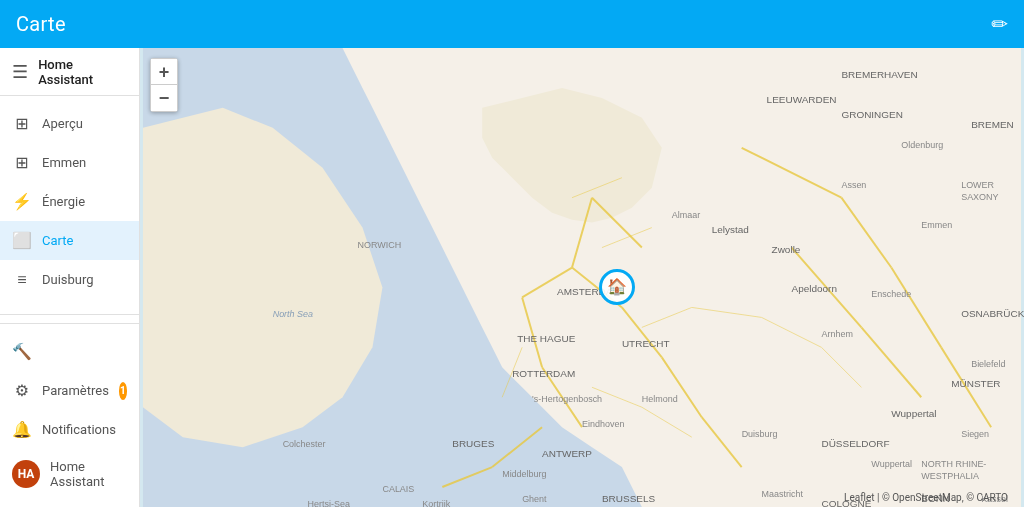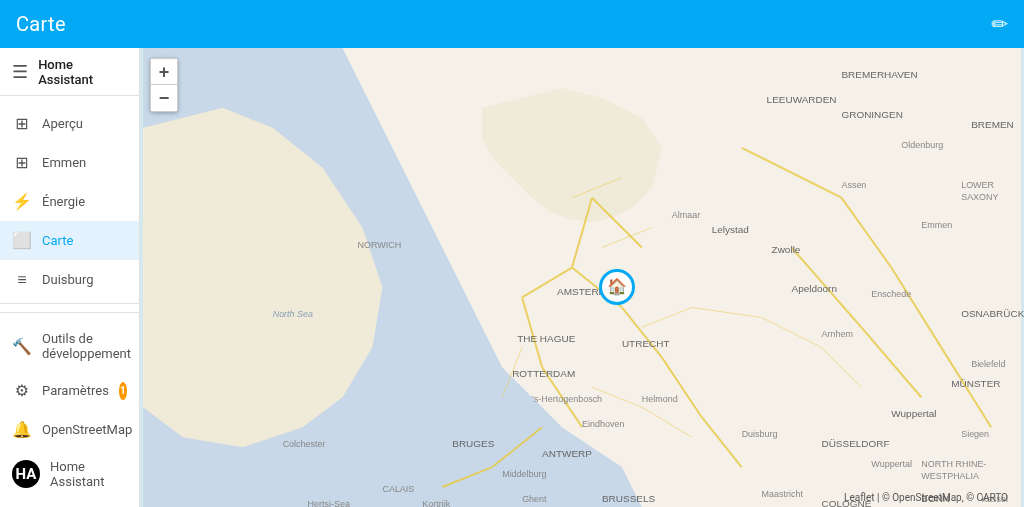--- a/index.html
+++ b/index.html
@@ -49,21 +49,21 @@
       display: flex; align-items: center; justify-content: center;
       margin-left: auto;
     }
 
     .sidebar-footer {
       border-top: 1px solid #e0e0e0; padding: 8px 0;
     }
 
     .avatar {
       width: 28px; height: 28px; border-radius: 50%;
-      background: #000000; color: #fff; font-size: 15px; font-weight: bold;
+      background: #c2410c; color: #fff; font-size: 12px; font-weight: bold;
       display: flex; align-items: center; justify-content: center;
       flex-shrink: 0;
     }
 
     
     .map-container { flex: 1; position: relative; overflow: hidden; }
 
     .map-bg {
       width: 100%; height: 100%;
       background-color: #d4e8f0;
@@ -144,30 +144,29 @@
           <span class="nav-label">Duisburg</span>
         </div>
       </div>
 
     <div class="nav-divider"></div>
 
     <div class="sidebar-footer">
 
     <div class="nav-item">
           <span class="nav-icon">🔨</span>
-          <span class="nav-label">Outils de développement</span>
         </div>
         <div class="nav-item">
           <span class="nav-icon">⚙</span>
           <span class="nav-label">Paramètres</span>
           <span class="badge">1</span>
         </div>
         <div class="nav-item">
           <span class="nav-icon">🔔</span>
-          <span class="nav-label">OpenStreetMap</span>
+          <span class="nav-label">Notifications</span>
         </div>
         <div class="nav-item">
           <div class="avatar">HA</div>
           <span class="nav-label">Home Assistant</span>
         </div>
       </div>
   </div>
 
   <div class="map-container">
     <div class="map-bg">

